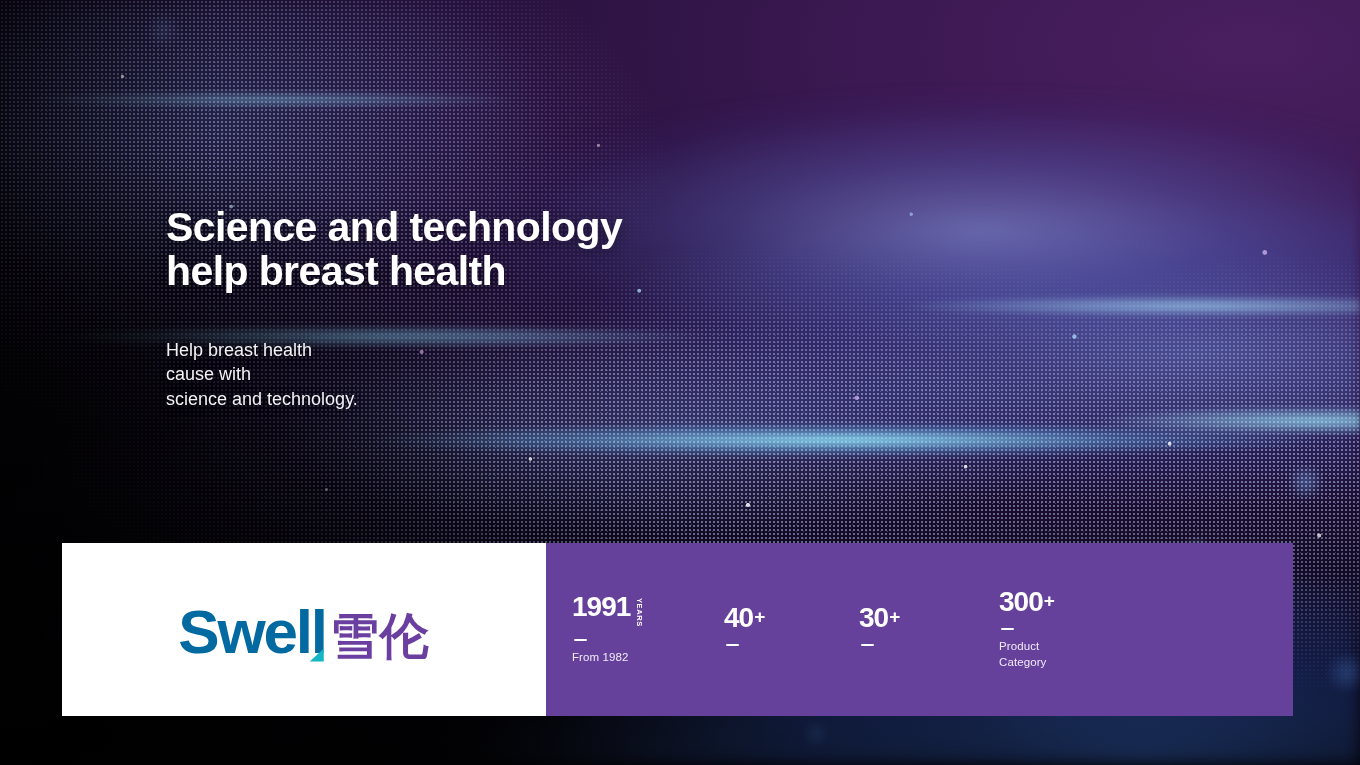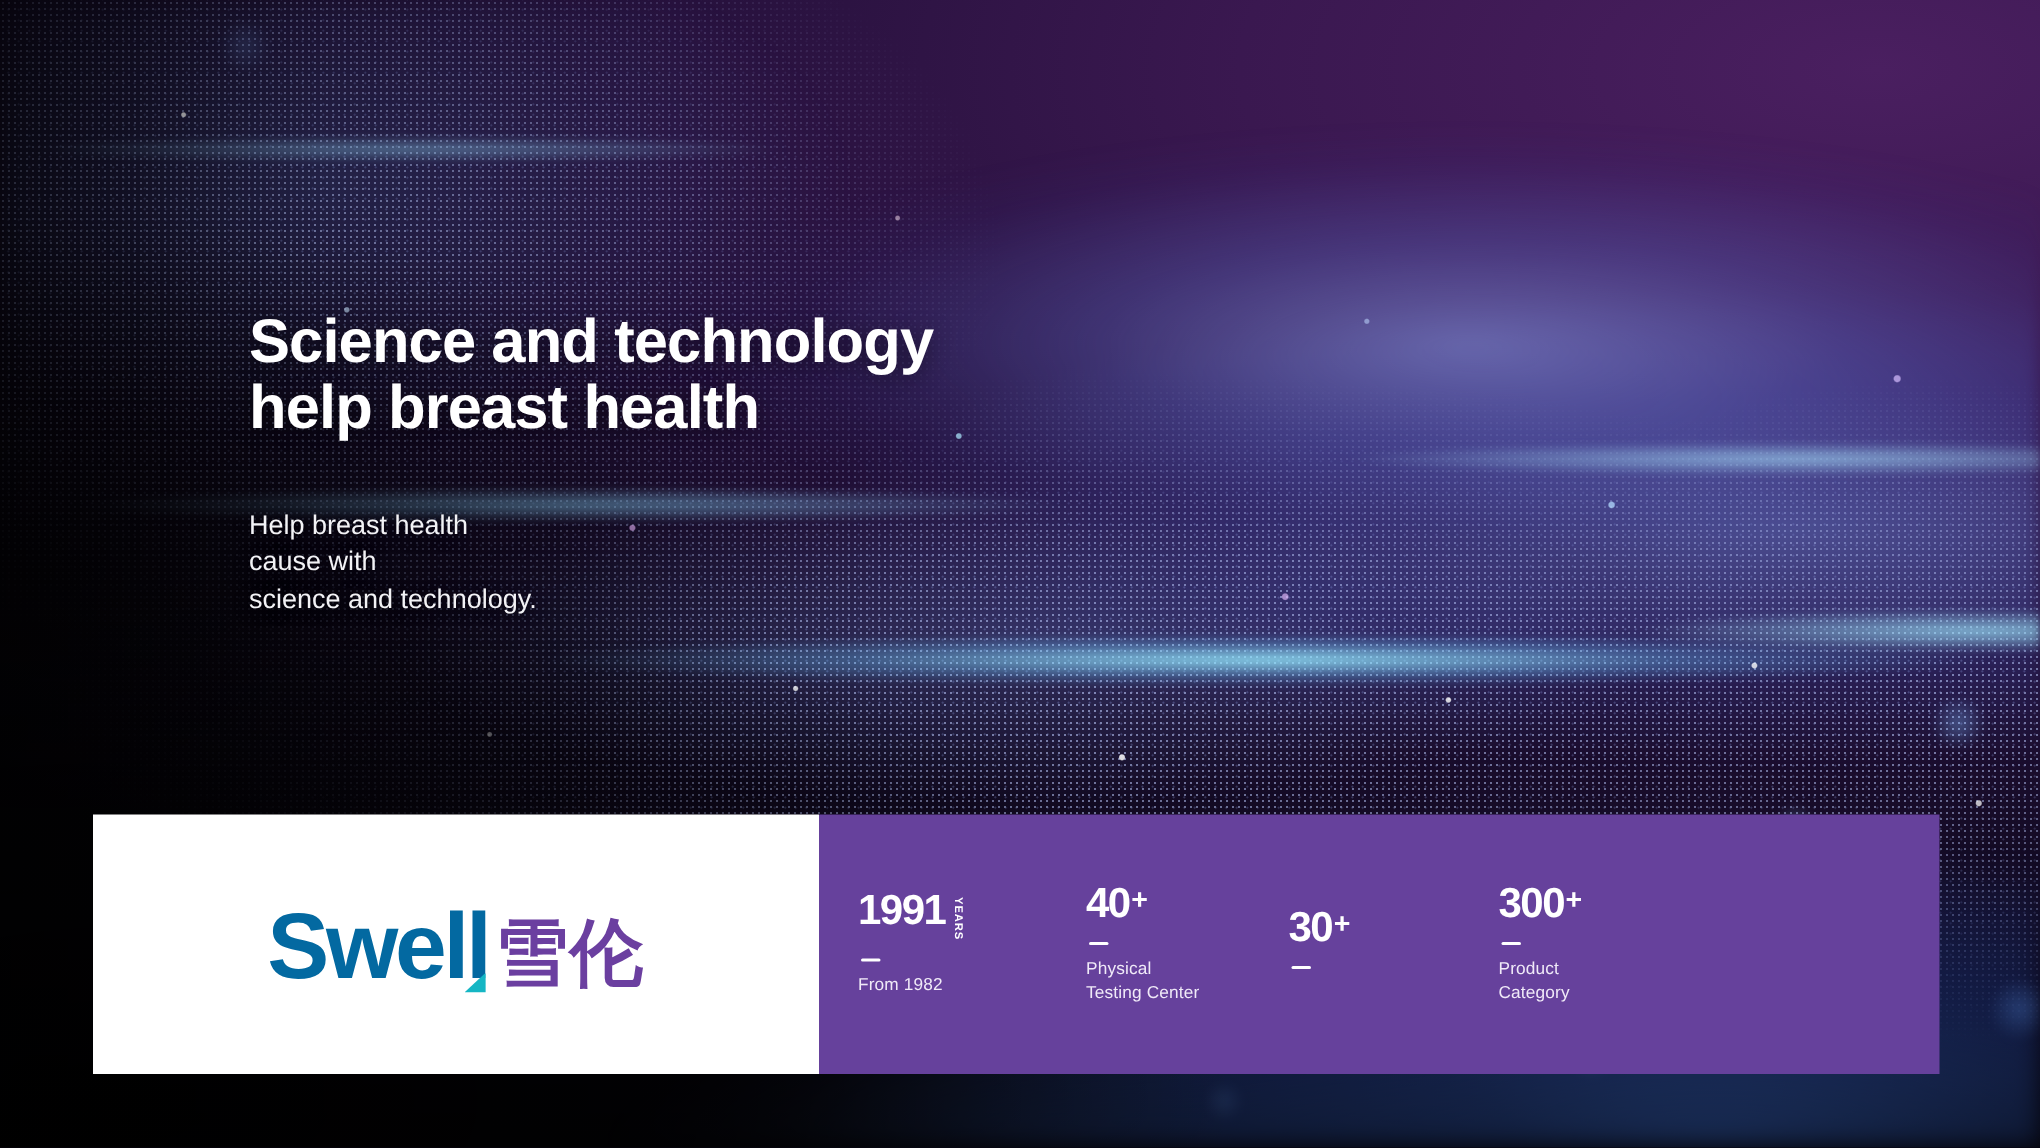--- a/index.html
+++ b/index.html
@@ -281,22 +281,20 @@
         <div class="stat-label">From 1982</div>
       </div>
 
       <div class="stat s-2">
         <div class="stat-value-row">
           <span class="stat-num">40</span>
           <span class="stat-plus">+</span>
           <span class="stat-vert"></span>
         </div>
         <div class="stat-dash"></div>
-        <div class="stat-label">Physical
-Testing Center</div>
       </div>
 
       <div class="stat s-3">
         <div class="stat-value-row">
           <span class="stat-num">30</span>
           <span class="stat-plus">+</span>
           <span class="stat-vert"></span>
         </div>
         <div class="stat-dash"></div>
       </div>

